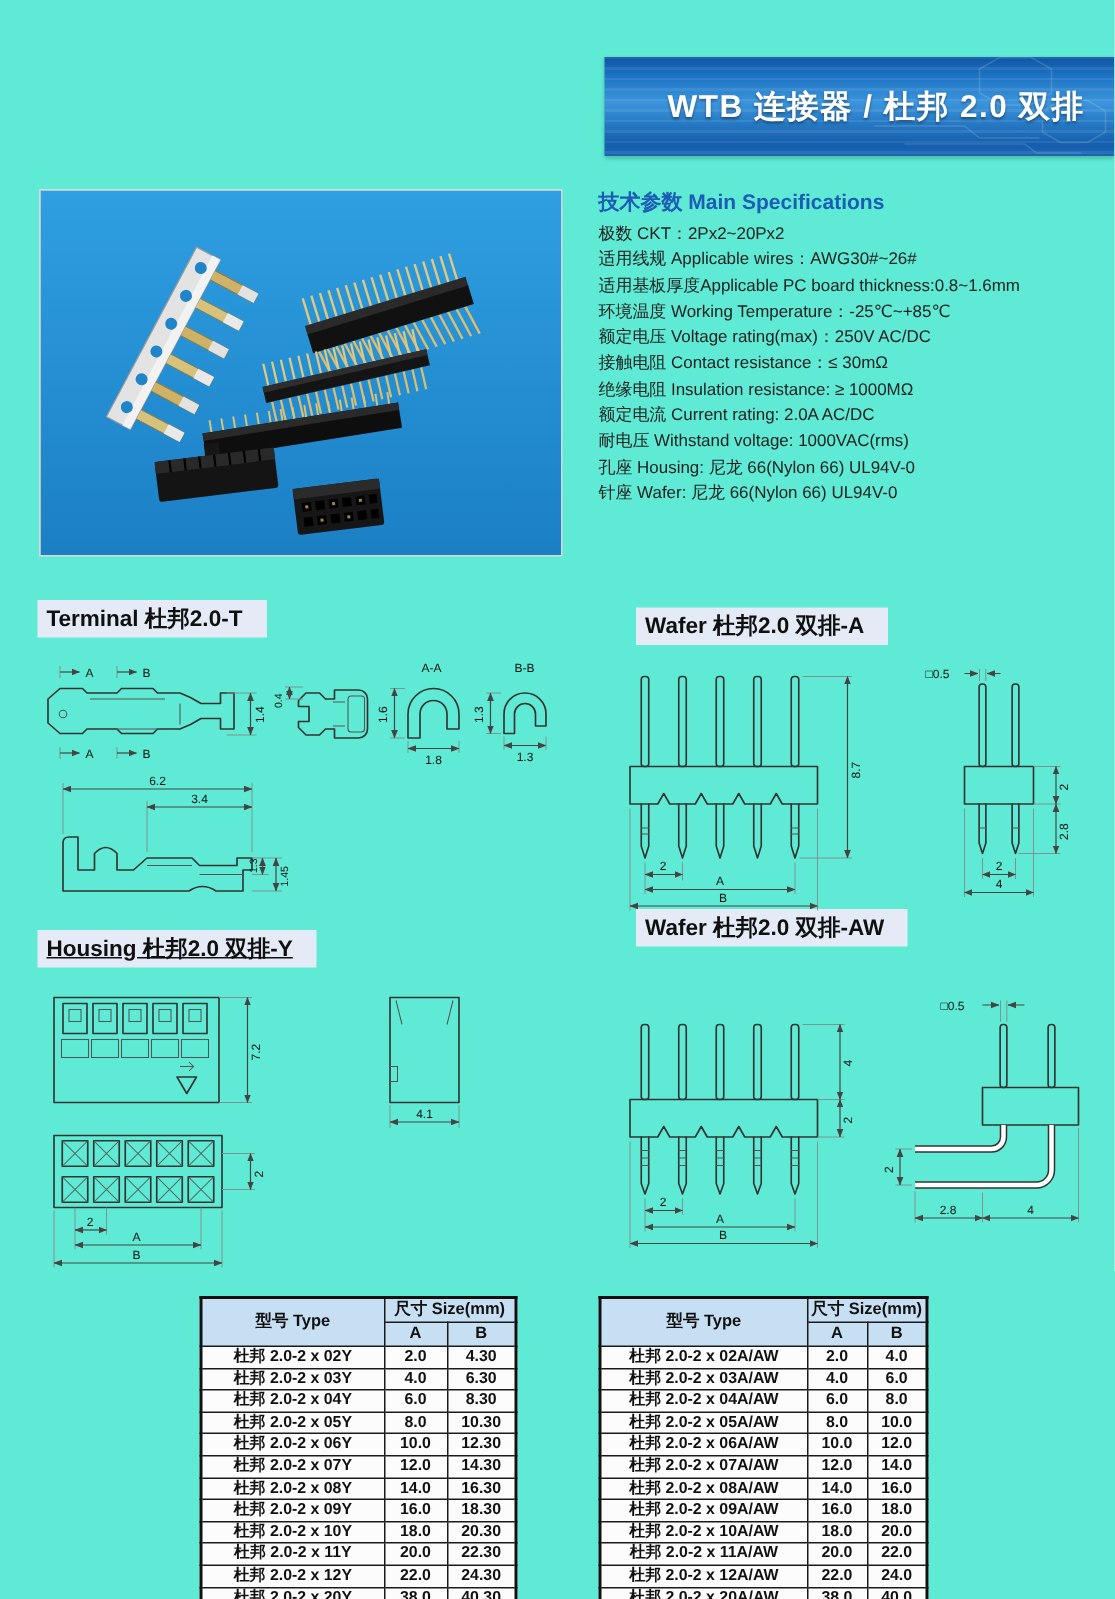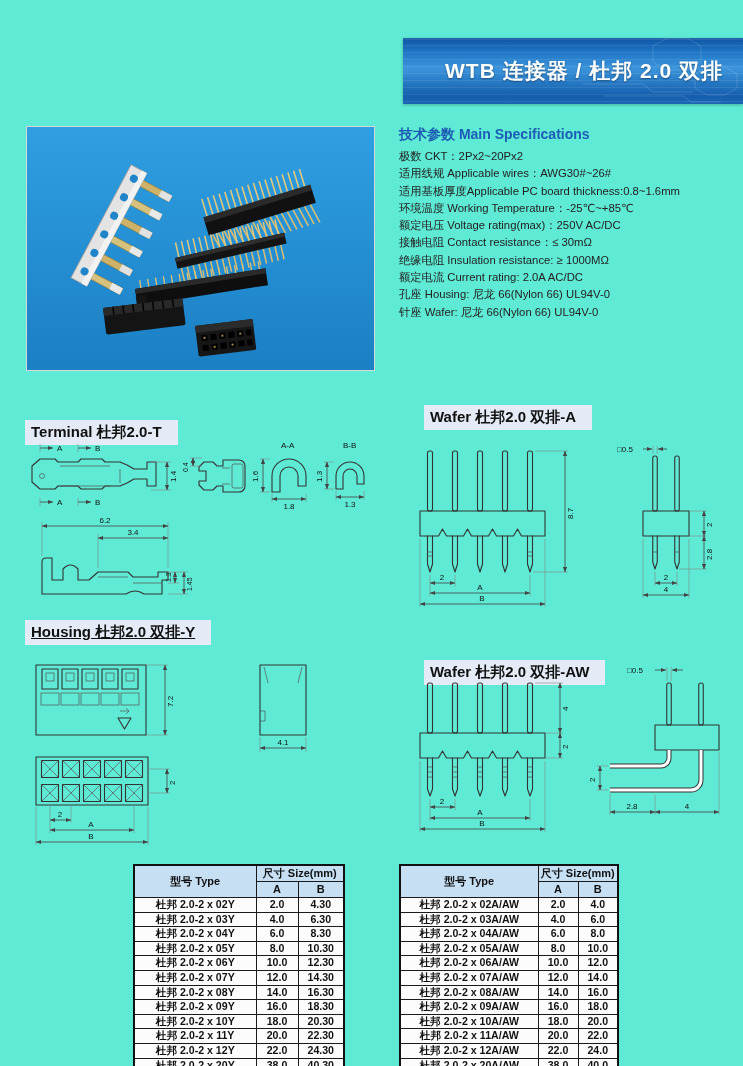--- a/index.html
+++ b/index.html
@@ -268,32 +268,33 @@
     <div>
 
     <div class="spec-line">极数 CKT：2Px2~20Px2</div>
         <div class="spec-line">适用线规 Applicable wires：AWG30#~26#</div>
         <div class="spec-line">适用基板厚度Applicable PC board thickness:0.8~1.6mm</div>
         <div class="spec-line">环境温度 Working Temperature：-25℃~+85℃</div>
         <div class="spec-line">额定电压 Voltage rating(max)：250V AC/DC</div>
         <div class="spec-line">接触电阻 Contact resistance：≤ 30mΩ</div>
         <div class="spec-line">绝缘电阻 Insulation resistance: ≥ 1000MΩ</div>
         <div class="spec-line">额定电流 Current rating: 2.0A AC/DC</div>
+        <div class="spec-line">耐电压 Withstand voltage: 1000VAC(rms)</div>
       </div>
     <div>
 
     <div class="spec-line">孔座 Housing: 尼龙 66(Nylon 66) UL94V-0</div>
         <div class="spec-line">针座 Wafer: 尼龙 66(Nylon 66) UL94V-0</div>
       </div>
   </div>
 
-  <div class="sec-head" style="left:25px;top:420px;">Terminal 杜邦2.0-T</div>
+  <div class="sec-head" style="left:25px;top:400px;">Terminal 杜邦2.0-T</div>
   <div class="sec-head" style="left:424px;top:405px;">Wafer 杜邦2.0 双排-A</div>
   <div class="sec-head" style="left:25px;top:620px;text-decoration:underline;">Housing 杜邦2.0 双排-Y</div>
-  <div class="sec-head" style="left:424px;top:660px;">Wafer 杜邦2.0 双排-AW</div>
+  <div class="sec-head" style="left:424px;top:606px;">Wafer 杜邦2.0 双排-AW</div>
 
   <svg class="drawing" style="left:18px;top:436px;" width="360" height="172" viewBox="0 0 360 172">
     <g>
       <line class="ext" x1="22" y1="8" x2="22" y2="16"></line>
         <line class="dim1e" x1="22" y1="12" x2="35" y2="12"></line>
       <text class="dtx" x="39" y="15">A</text>
       <line class="ext" x1="60" y1="8" x2="60" y2="16"></line>
         <line class="dim1e" x1="60" y1="12" x2="73" y2="12"></line>
       <text class="dtx" x="77" y="15">B</text>
 

